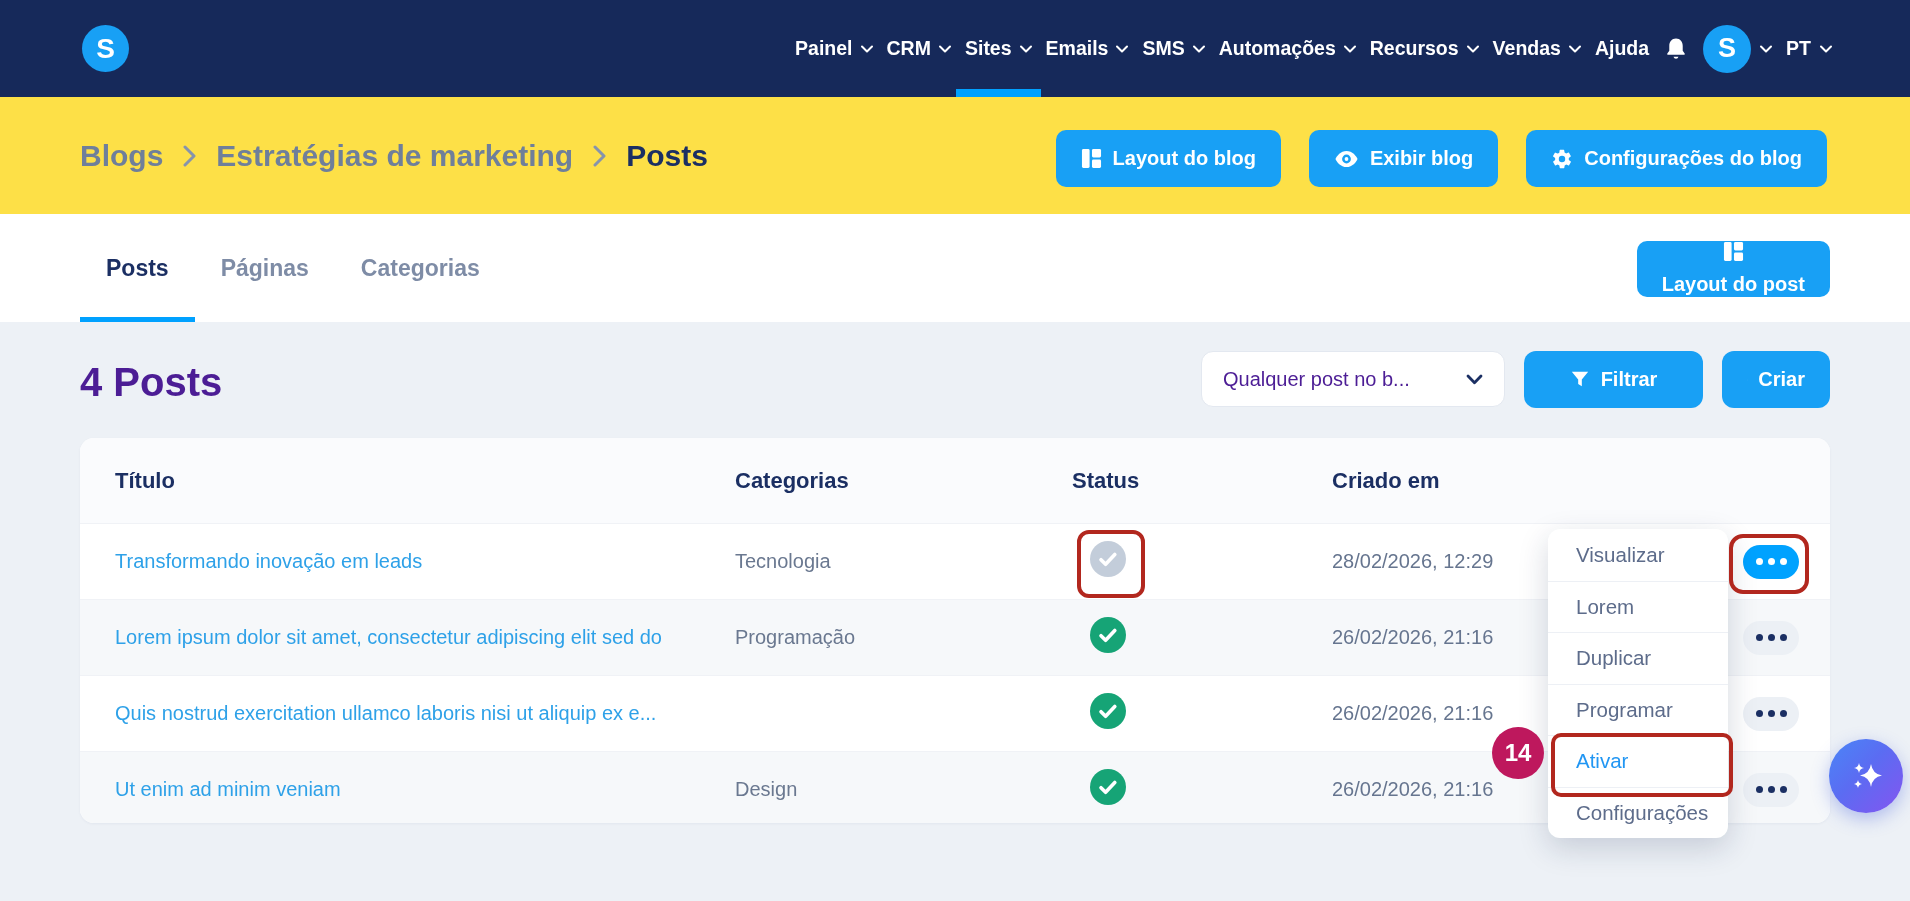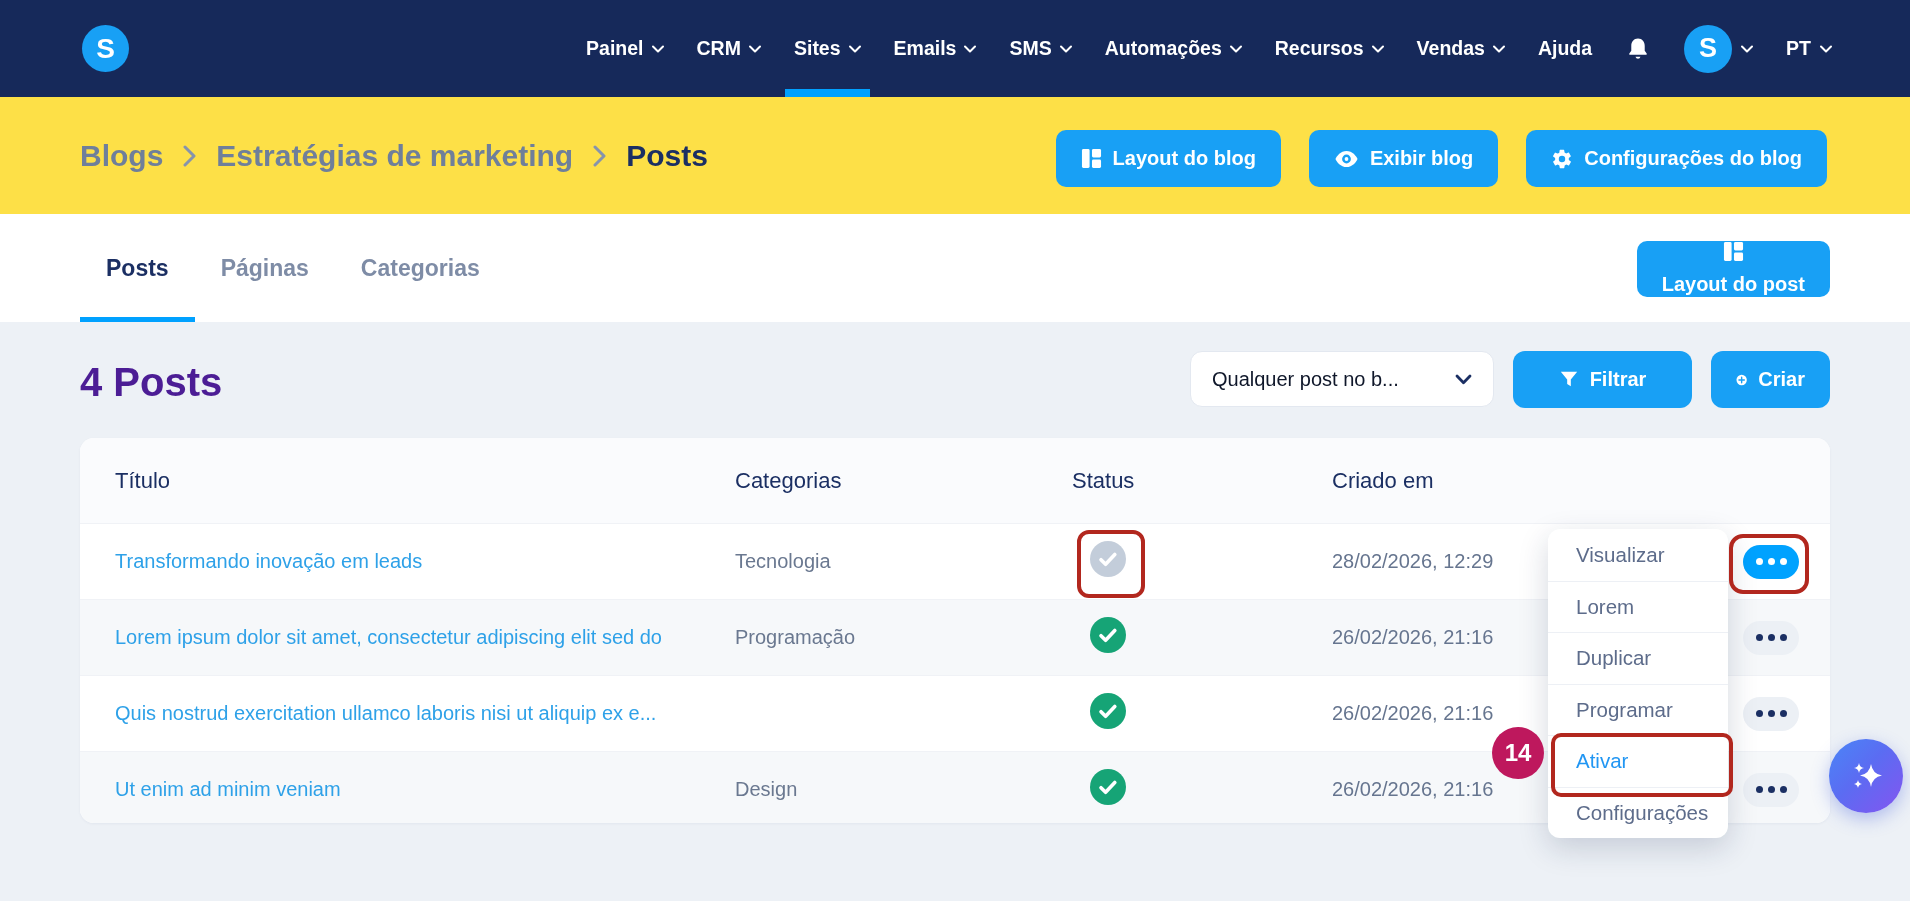--- a/index.html
+++ b/index.html
@@ -4,21 +4,21 @@
 <style>
   html,body{margin:0;padding:0;background:#EDF1F6;}
   .screen{position:relative;width:1910px;height:901px;overflow:hidden;
     font-family:"Liberation Sans",sans-serif;background:#EDF1F6;}
 
   
   .topnav{position:absolute;top:0;left:0;width:100%;height:97px;background:#16295A;}
   .logo{position:absolute;left:82px;top:25px;width:47px;height:47px;border-radius:50%;
     background:#18A0F5;color:#fff;font-weight:700;font-size:28px;
     display:flex;align-items:center;justify-content:center;}
-  .nav-menu{position:absolute;right:78px;top:0;height:97px;display:flex;align-items:center;gap:33px;}
+  .nav-menu{position:absolute;right:78px;top:0;height:97px;display:flex;align-items:center;gap:14px;}
   .nav-item{position:relative;height:97px;display:flex;align-items:center;gap:8px;
     color:#fff;font-weight:700;font-size:19.5px;cursor:pointer;white-space:nowrap;}
   .nav-underline{position:absolute;left:-9px;right:-9px;bottom:0;height:8px;background:#00A1FF;}
   .bell-wrap{display:flex;align-items:center;}
   .avatar-wrap{display:flex;align-items:center;gap:9px;}
   .avatar{width:48px;height:48px;border-radius:50%;background:#18A0F5;color:#fff;
     font-weight:700;font-size:27px;display:flex;align-items:center;justify-content:center;}
   .lang{display:flex;align-items:center;gap:9px;color:#fff;font-weight:700;font-size:19.5px;}
 
   
@@ -41,33 +41,33 @@
   .tab-underline{position:absolute;left:0;right:0;bottom:0;height:5px;background:#00A1FF;}
   .post-layout-btn{position:absolute;right:80px;top:27px;height:56px;border-radius:10px;flex-direction:column;}
 
   
   .count-title{position:absolute;left:80px;top:360px;font-size:40px;font-weight:800;color:#4c1d95;}
   .toolbar{position:absolute;top:351px;right:80px;display:flex;gap:19px;height:56px;}
   .select-box,.search-box{background:#fff;border:1px solid #E3E8F0;border-radius:12px;height:56px;
     display:flex;align-items:center;justify-content:space-between;padding:0 21px;cursor:pointer;box-sizing:border-box;}
   .select-box{width:304px;}
   .search-box{width:272px;}
-  .select-value{color:#0f172a;font-size:20px;}
+  .select-value{color:#4c1d95;font-size:20px;}
   .search-input{border:none;outline:none;background:transparent;width:190px;
     font-family:inherit;font-size:20px;color:#1B2F63;}
   .search-input::placeholder{color:#9AA7BC;}
   .btn-filter{width:179px;justify-content:center;border-radius:12px;}
-  .btn-create{width:119px;justify-content:center;border-radius:12px;}
+  .btn-create{width:108px;justify-content:center;border-radius:12px;}
 
   
   .card{position:absolute;left:80px;top:438px;width:1750px;height:385px;background:#fff;
     border-radius:14px;overflow:hidden;box-shadow:0 1px 3px rgba(27,47,99,.05);z-index:1;}
   .thead,.trow{display:grid;grid-template-columns:620px 337px 260px 380px 1fr;
     align-items:center;padding-left:35px;}
-  .thead{height:85px;background:#FAFBFD;font-size:22px;font-weight:400;color:#1B2F63;}
+  .thead{height:85px;background:#FAFBFD;font-size:22px;font-weight:700;color:#1B2F63;}
   .trow{height:75px;font-size:20px;border-top:1px solid #F0F2F6;}
   .trow.striped{background:#F6F8FA;}
   .cell-title{color:#2EA1E8;cursor:pointer;white-space:nowrap;overflow:hidden;}
   .cell-cat{color:#6A7890;}
   .cell-date{color:#66758F;}
   .status-icon{display:inline-flex;margin-left:18px;}
   .status-icon .st-circle{fill:#C3CDDA;}
   .status-icon.status-active .st-circle{fill:#16A476;}
   .cell-actions{display:flex;justify-content:center;}
   .dots-btn{width:56px;height:34px;border-radius:17px;border:none;background:#ECF0F5;

